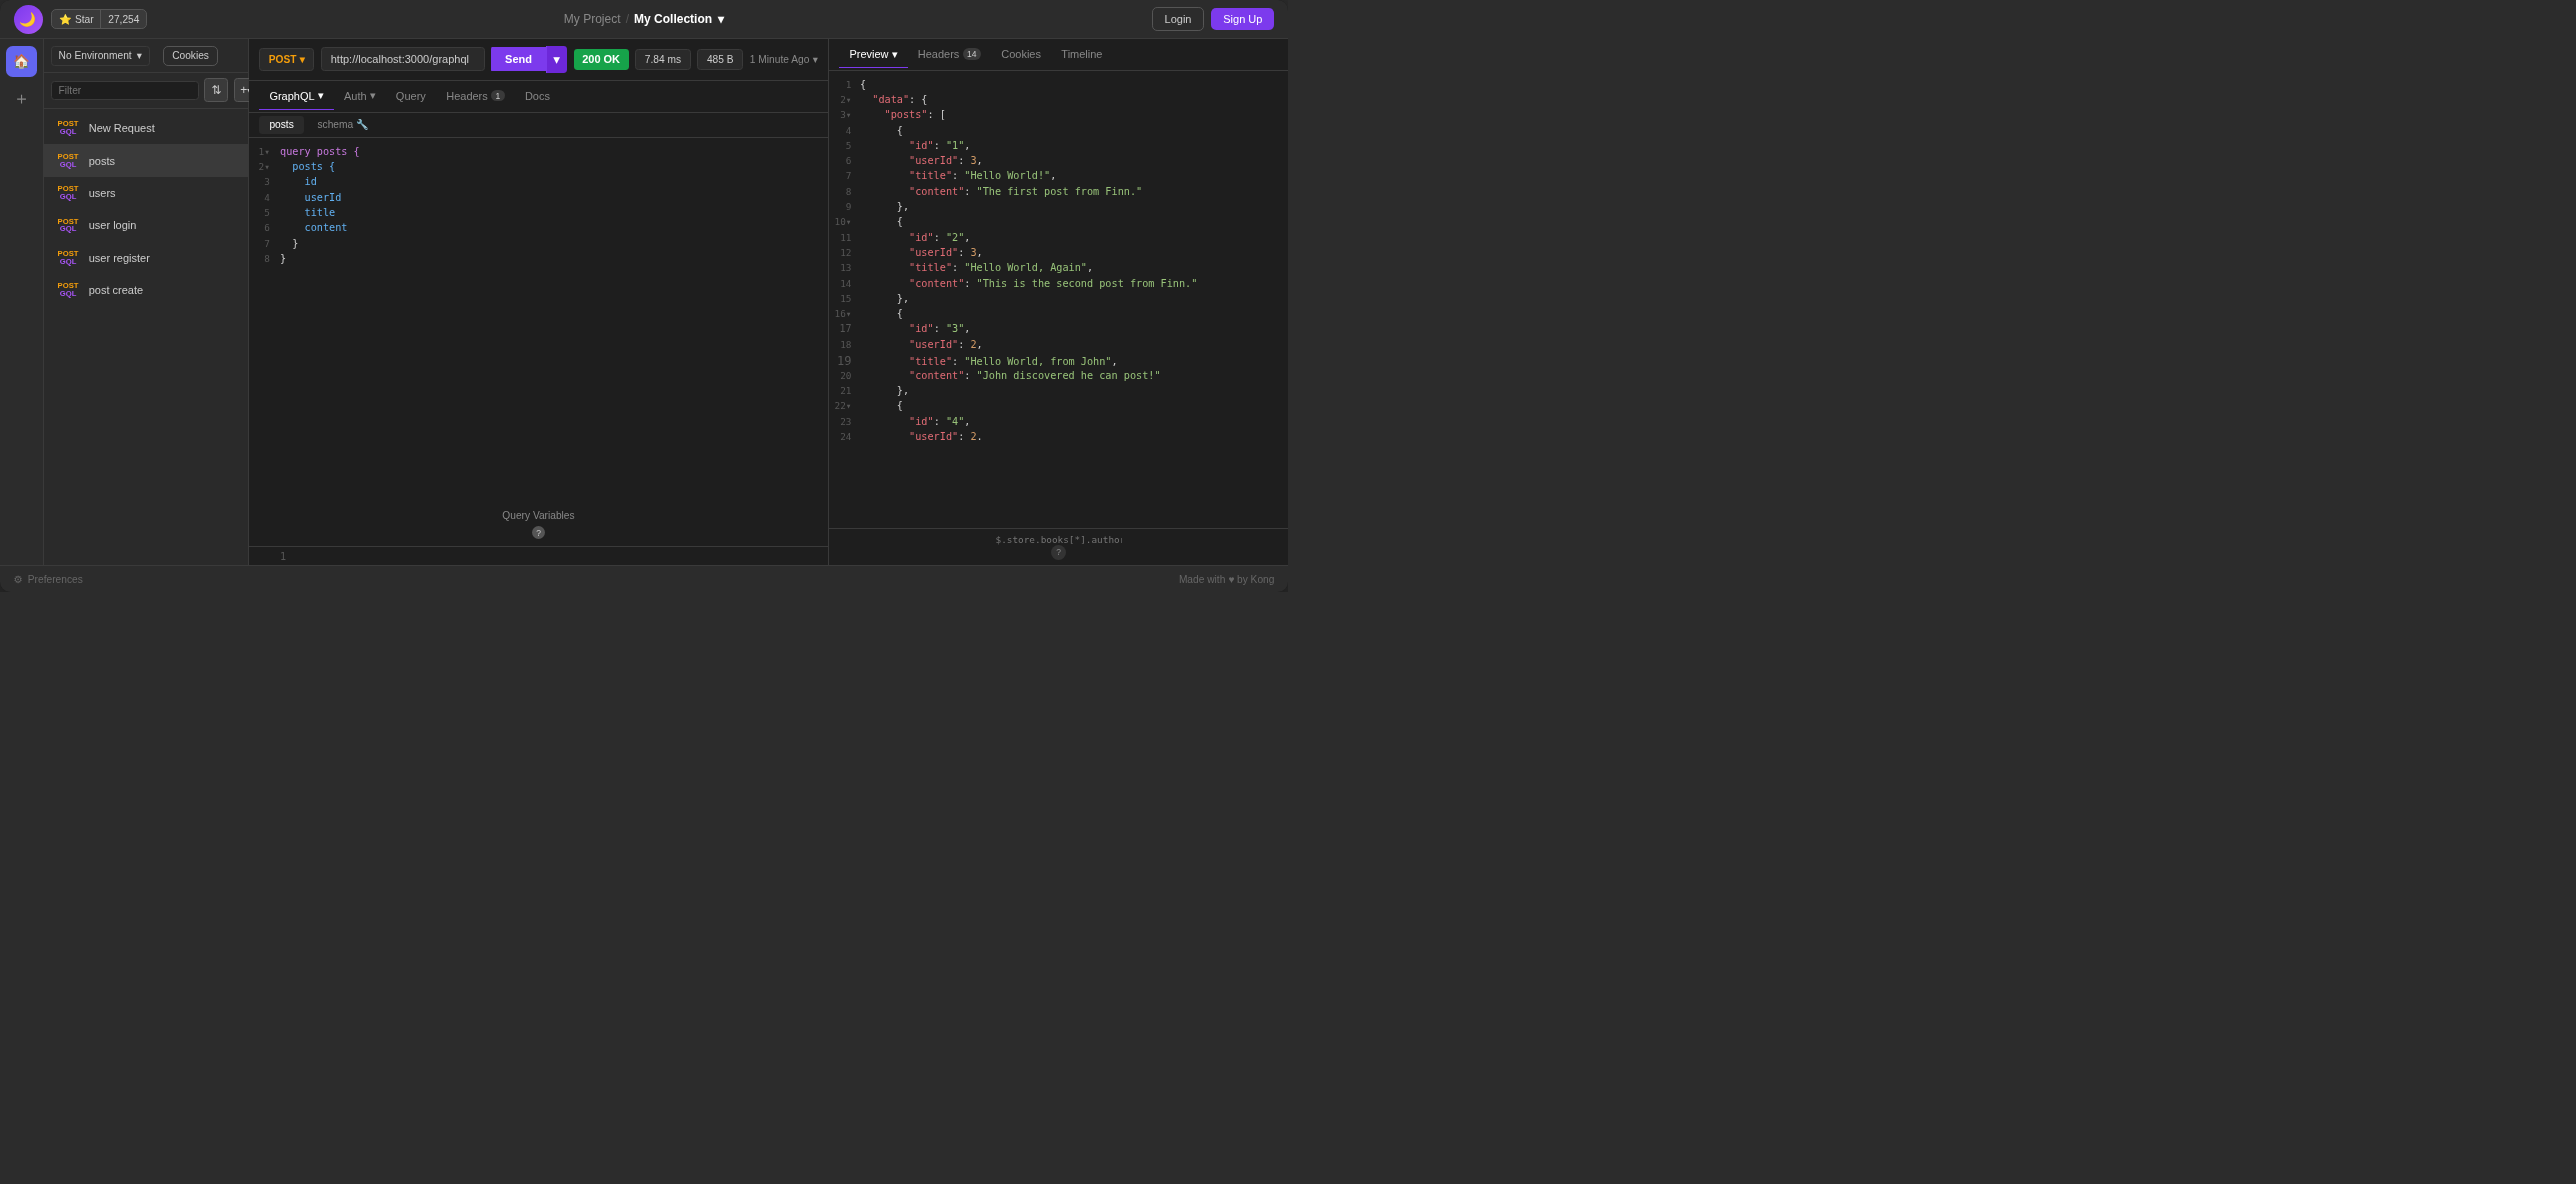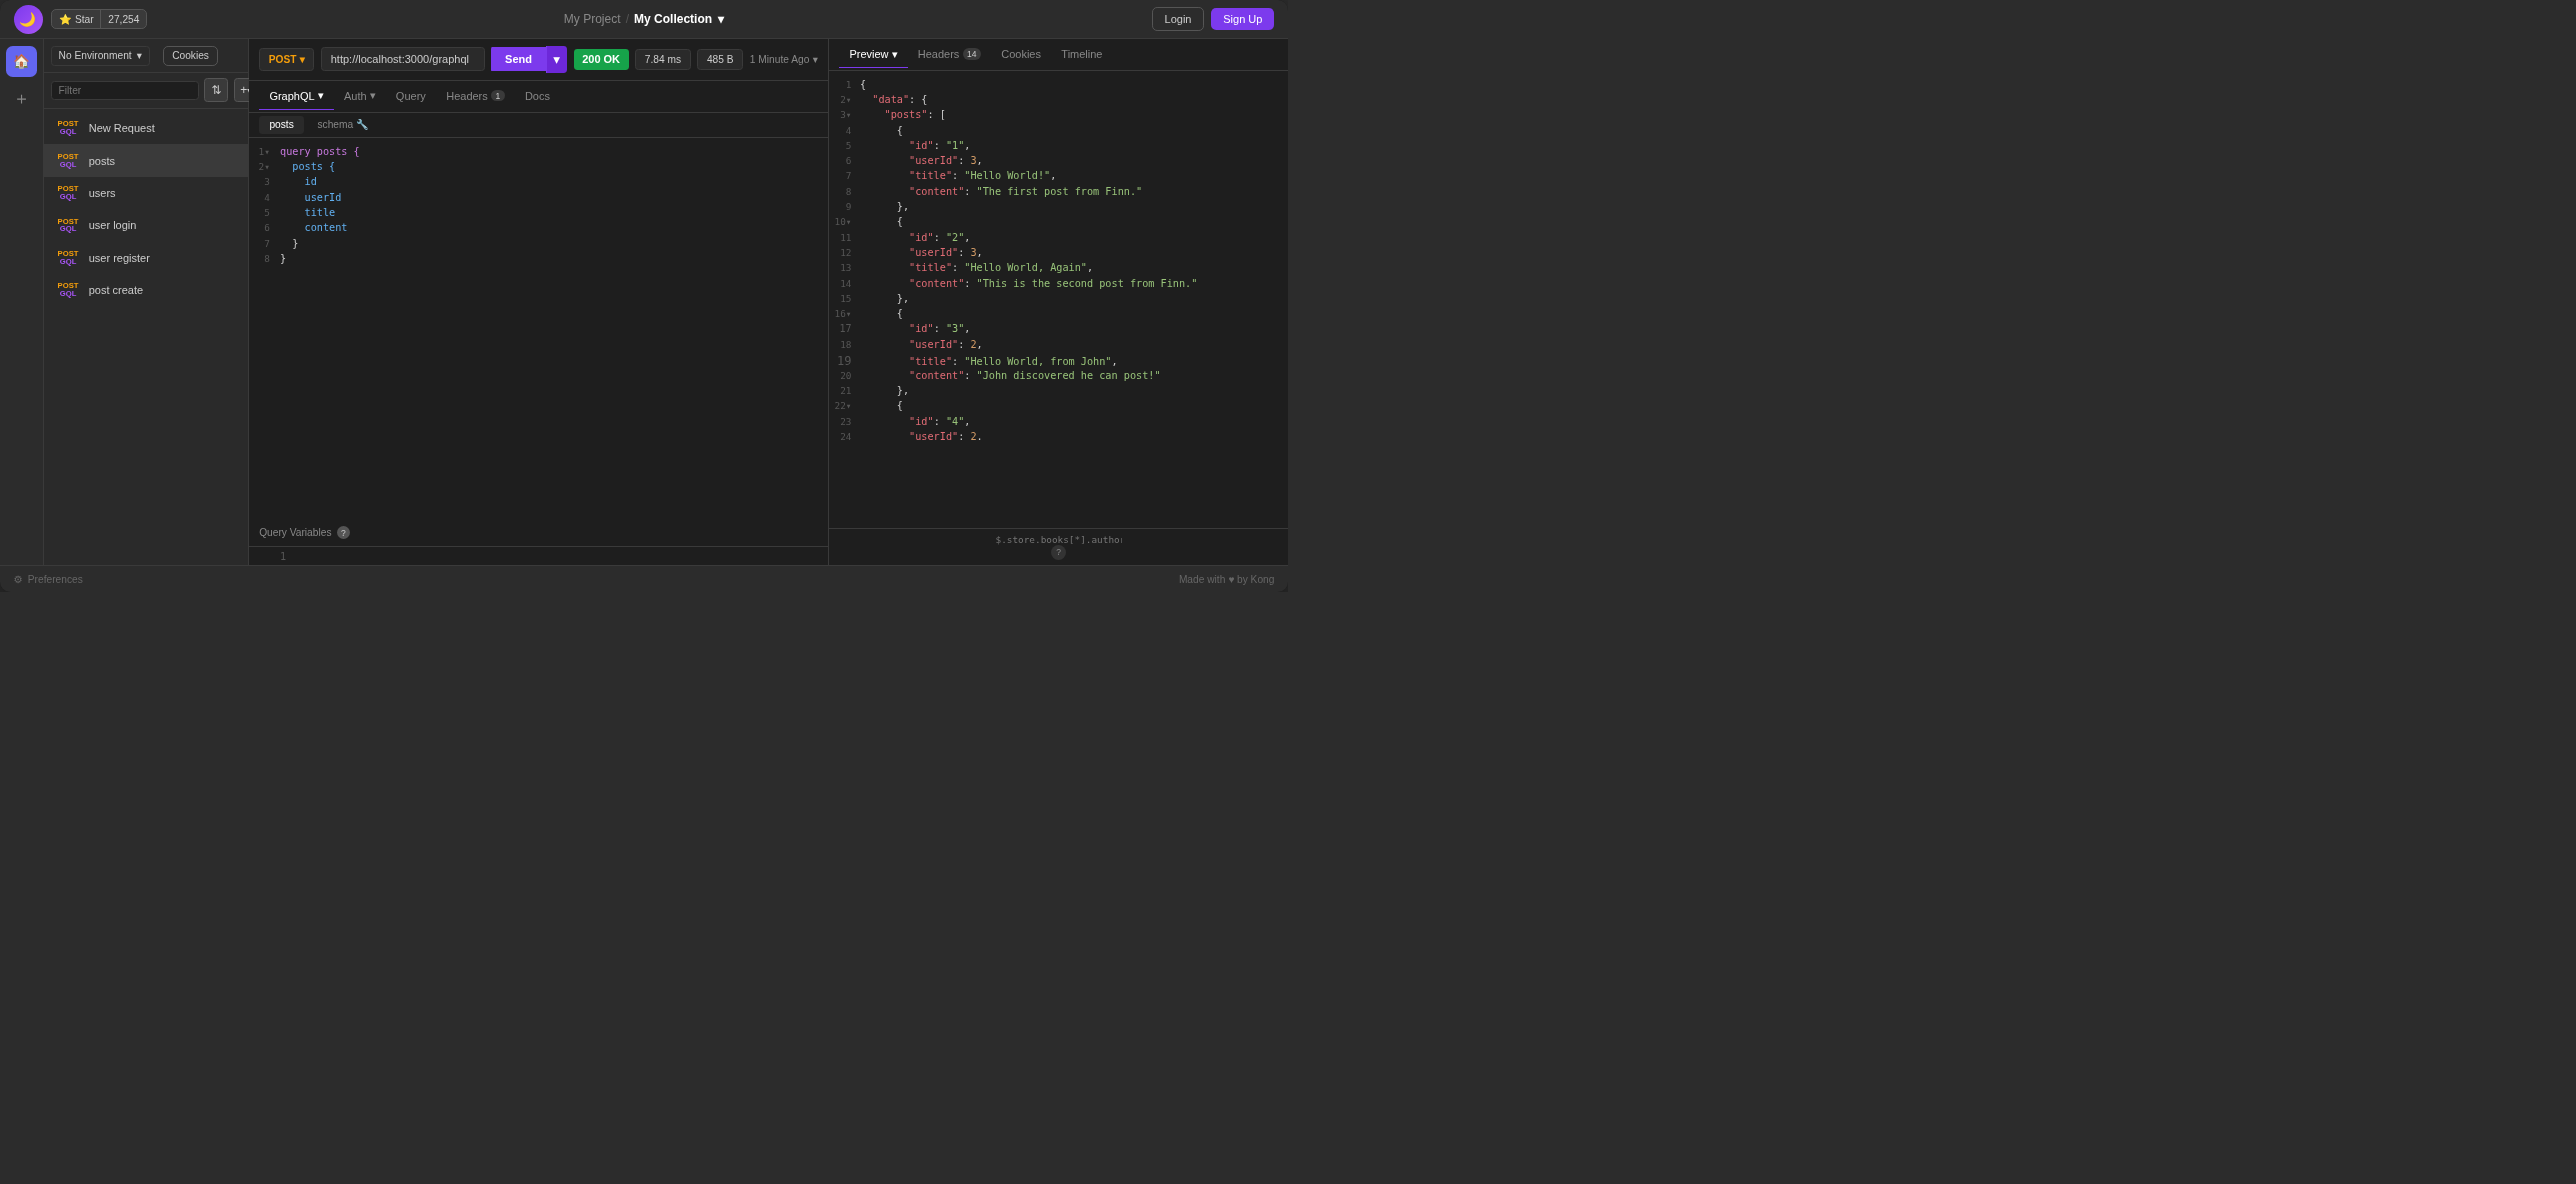--- a/index.html
+++ b/index.html
@@ -454,20 +454,21 @@
       flex-shrink: 0;
     }
     .query-variables-header {
       padding: 6.8px 10.2px;
       font-size: 10.2px;
       color: #888;
       border-bottom: 0.9px solid #3a3a3a;
       display: flex;
       align-items: center;
       gap: 5.1px;
+      flex-direction: column;
     }
     .query-variables-body {
       padding: 3.4px 31px;
       font-family: 'SF Mono', 'Monaco', 'Menlo', monospace;
       font-size: 10.2px;
       color: #555;
     }
 
     
     .editor-bottom {

